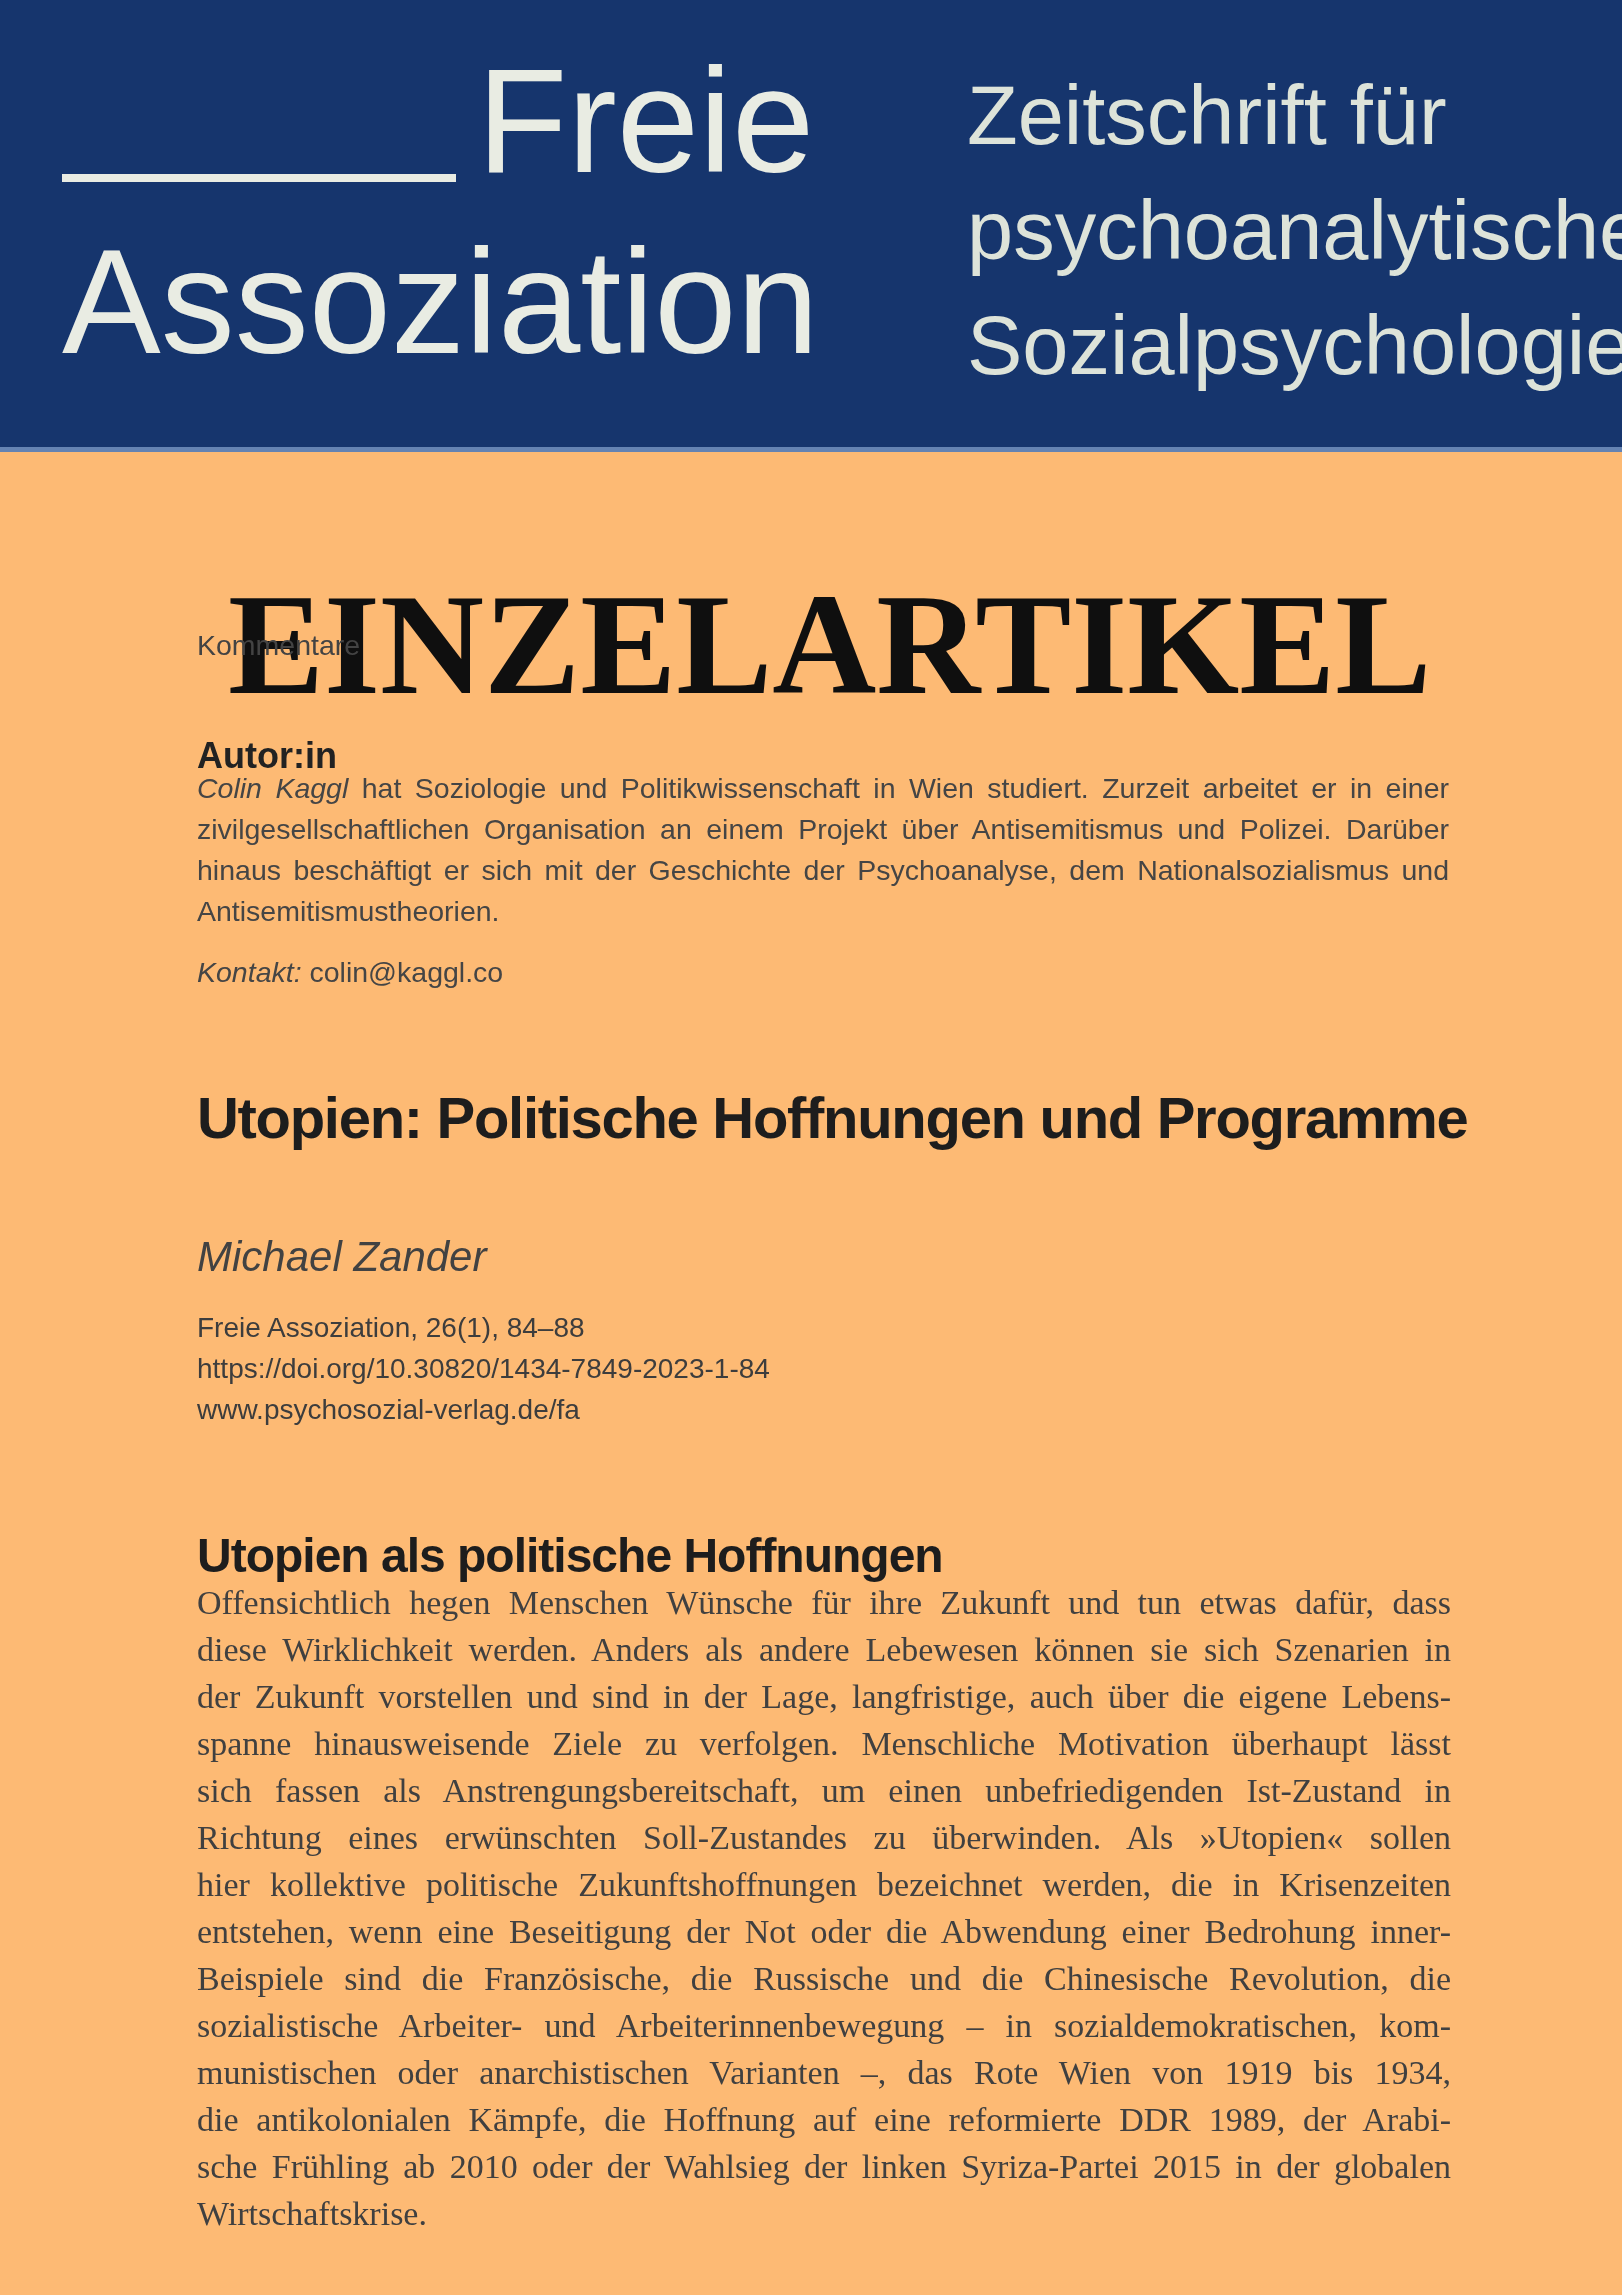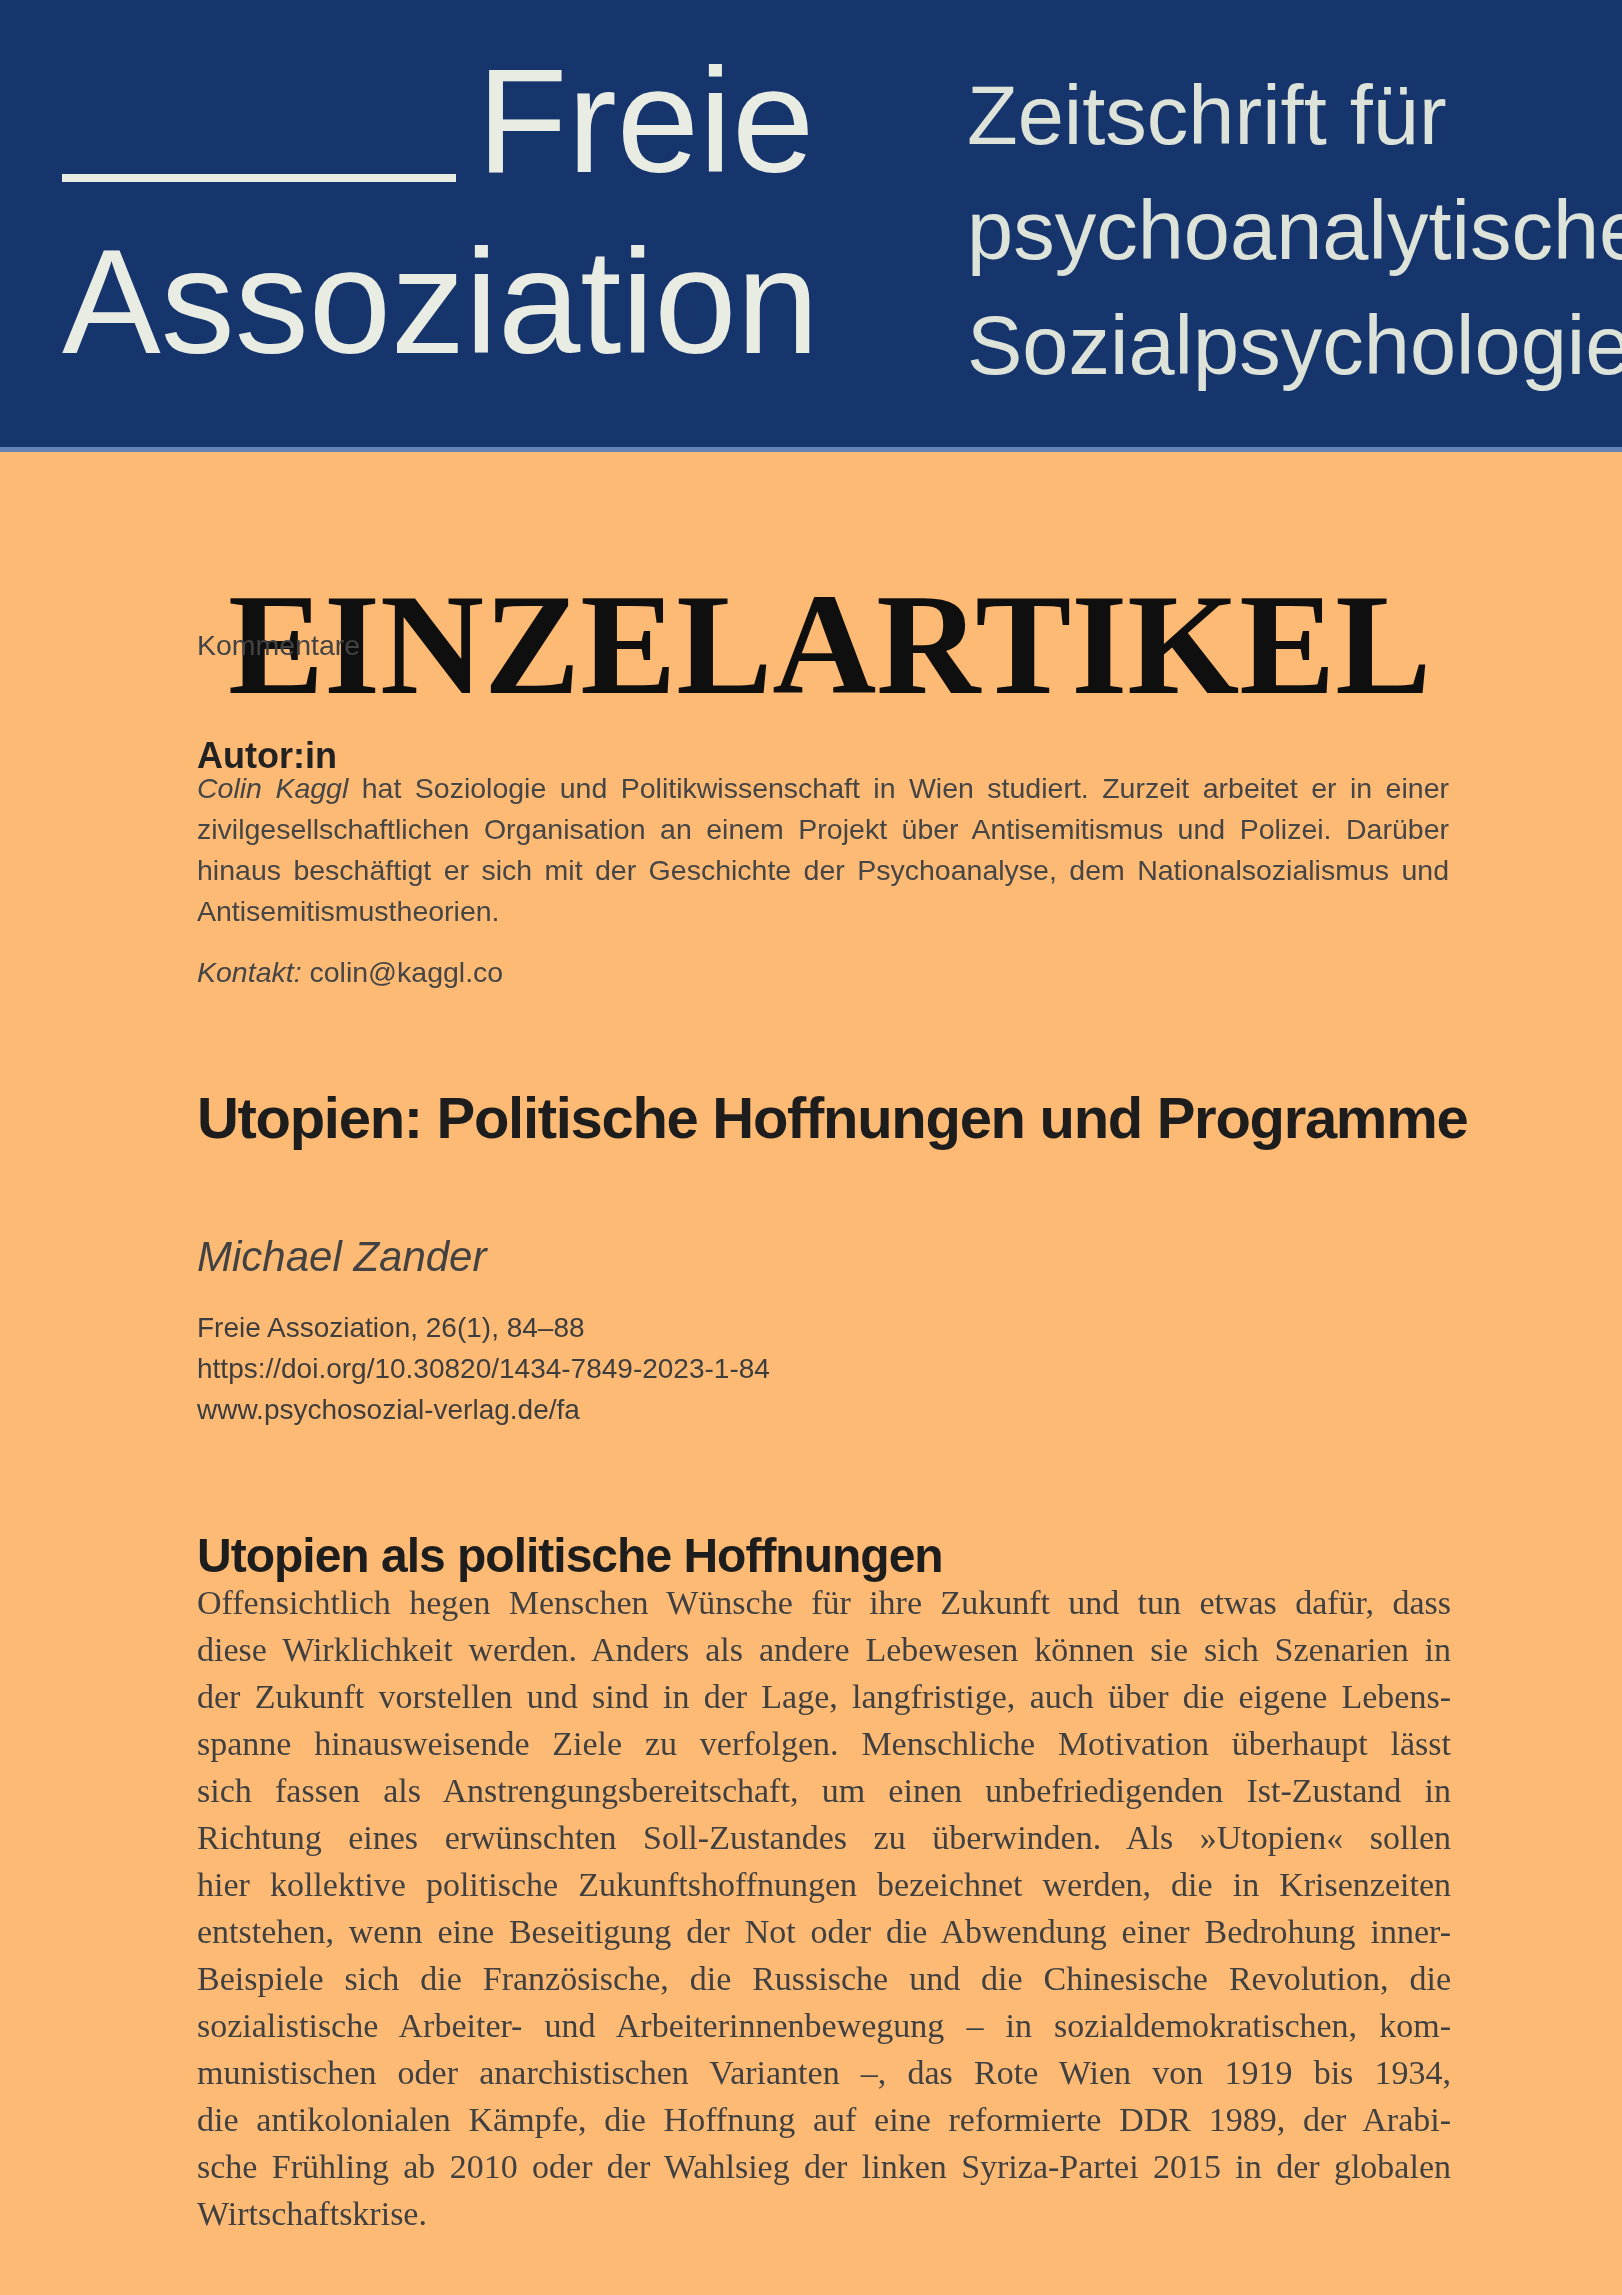--- a/index.html
+++ b/index.html
@@ -179,21 +179,21 @@
 
   <div class="body-text">
     <div class="jline">Offensichtlich hegen Menschen Wünsche für ihre Zukunft und tun etwas dafür, dass</div>
     <div class="jline">diese Wirklichkeit werden. Anders als andere Lebewesen können sie sich Szenarien in</div>
     <div class="jline">der Zukunft vorstellen und sind in der Lage, langfristige, auch über die eigene Lebens-</div>
     <div class="jline">spanne hinausweisende Ziele zu verfolgen. Menschliche Motivation überhaupt lässt</div>
     <div class="jline">sich fassen als Anstrengungsbereitschaft, um einen unbefriedigenden Ist-Zustand in</div>
     <div class="jline">Richtung eines erwünschten Soll-Zustandes zu überwinden. Als »Utopien« sollen</div>
     <div class="jline">hier kollektive politische Zukunftshoffnungen bezeichnet werden, die in Krisenzeiten</div>
     <div class="jline">entstehen, wenn eine Beseitigung der Not oder die Abwendung einer Bedrohung inner-</div>
-    <div class="jline">Beispiele sich die Französische, die Russische und die Chinesische Revolution, die</div>
+    <div class="jline">Beispiele sind die Französische, die Russische und die Chinesische Revolution, die</div>
     <div class="jline">sozialistische Arbeiter- und Arbeiterinnenbewegung – in sozialdemokratischen, kom-</div>
     <div class="jline">munistischen oder anarchistischen Varianten –, das Rote Wien von 1919 bis 1934,</div>
     <div class="jline">die antikolonialen Kämpfe, die Hoffnung auf eine reformierte DDR 1989, der Arabi-</div>
     <div class="jline">sche Frühling ab 2010 oder der Wahlsieg der linken Syriza-Partei 2015 in der globalen</div>
     <div class="jline end">Wirtschaftskrise.</div>
   </div>
 
 </div>
 
 

